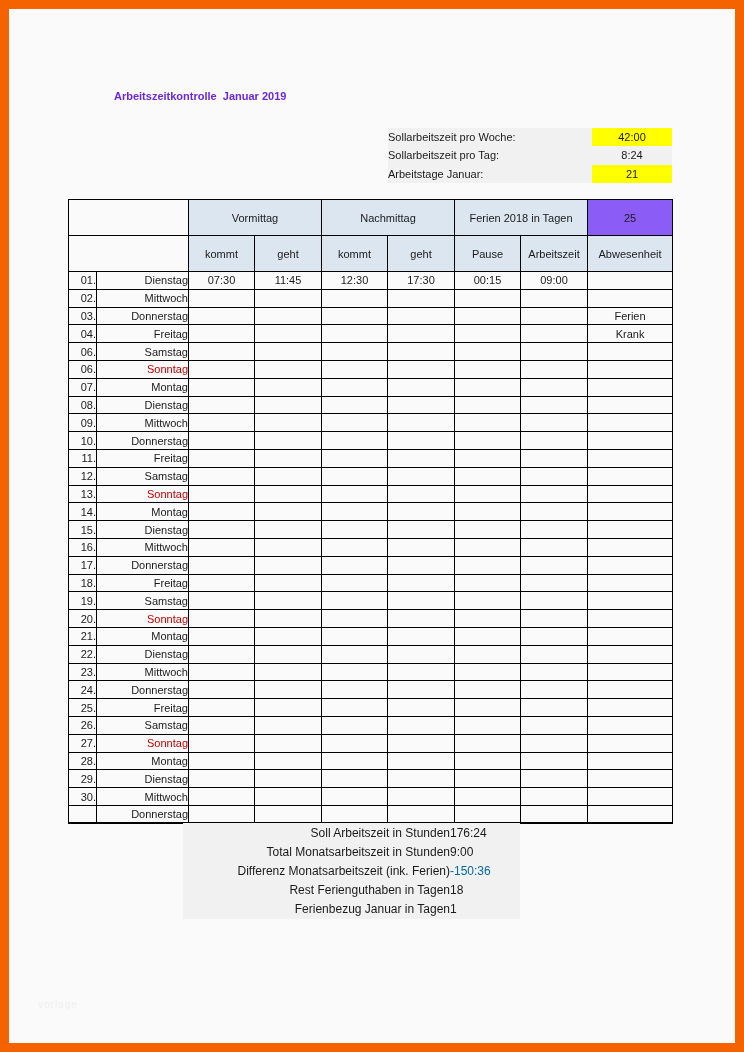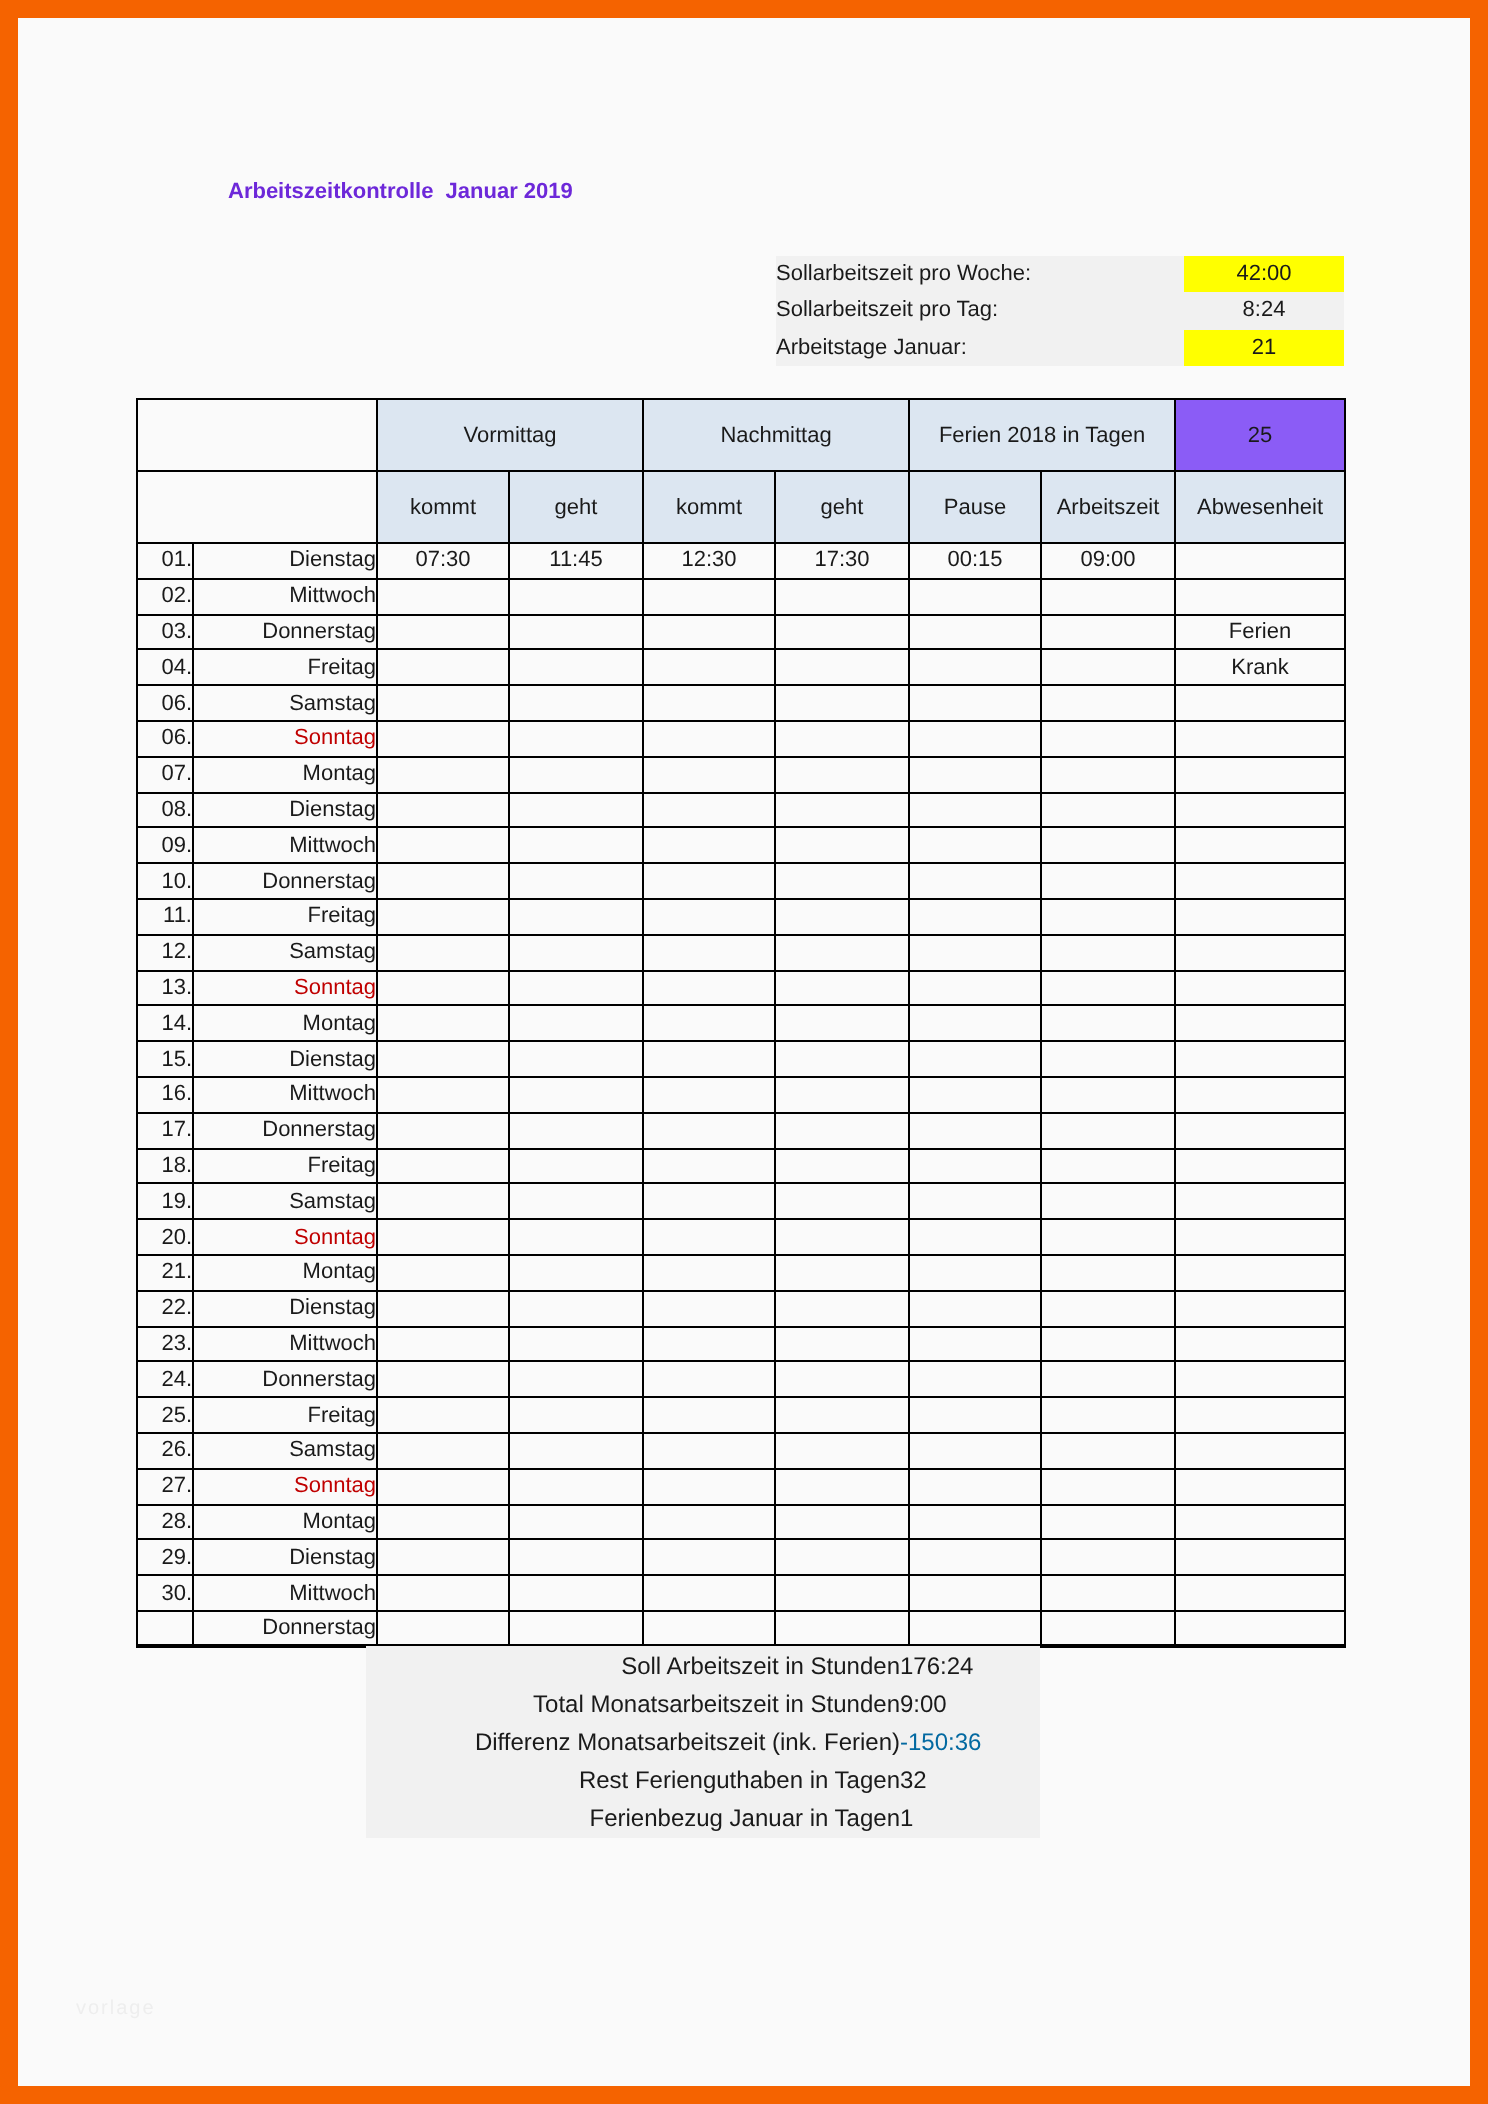--- a/index.html
+++ b/index.html
@@ -510,21 +510,21 @@
     <div class="bs-row">
       <div class="bs-label">Total Monatsarbeitszeit in Stunden</div>
       <div class="bs-value">9:00</div>
     </div>
     <div class="bs-row">
       <div class="bs-label">Differenz Monatsarbeitszeit (ink. Ferien)</div>
       <div class="bs-value neg">-150:36</div>
     </div>
     <div class="bs-row">
       <div class="bs-label">Rest Ferienguthaben in Tagen</div>
-      <div class="bs-value">32</div>
+      <div class="bs-value">18</div>
     </div>
     <div class="bs-row">
       <div class="bs-label">Ferienbezug Januar in Tagen</div>
       <div class="bs-value">1</div>
     </div>
   </div>
 
   <div class="watermark">vorlage</div>
 
 </div>

